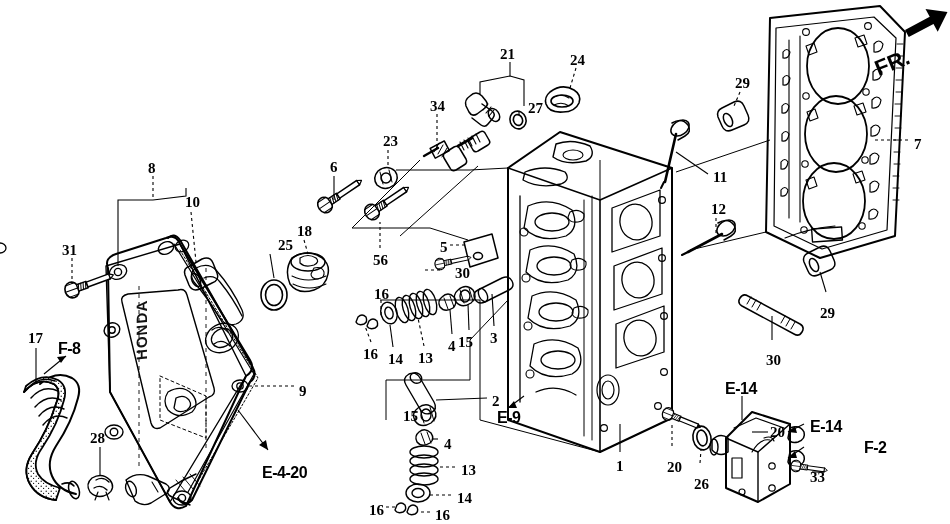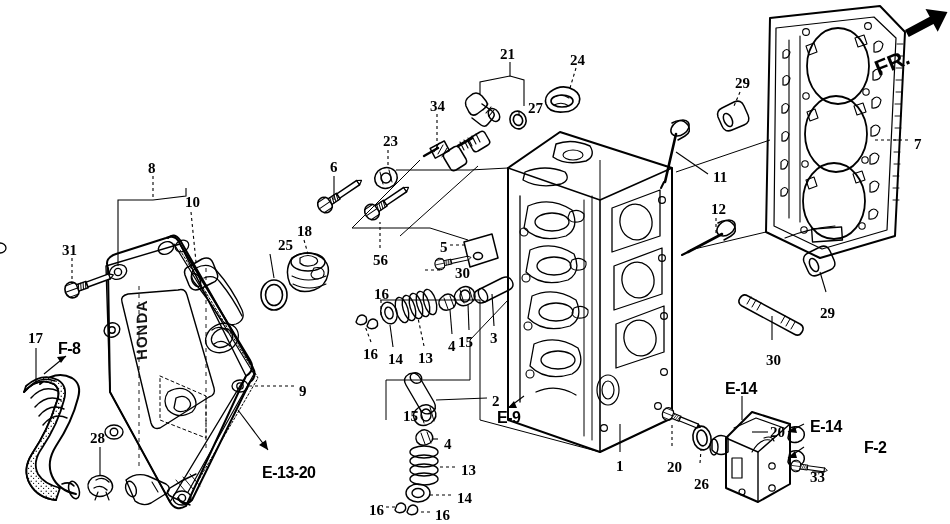--- a/index.html
+++ b/index.html
@@ -632,19 +632,19 @@
     <div class="callout num" style="left: 711px; top: 202px; text-align: right;">12</div>
     <div class="callout num" style="left: 667px; top: 460px;">20</div>
     <div class="callout num" style="left: 694px; top: 477px;">26</div>
     <div class="callout num" style="left: 766px; top: 353px;">30</div>
     <div class="callout num" style="left: 735px; top: 76px;">29</div>
     <div class="callout num" style="left: 820px; top: 306px;">29</div>
     <div class="callout num" style="left: 770px; top: 425px;">20</div>
     <div class="callout num" style="left: 810px; top: 470px;">33</div>
     <div class="callout num" style="left: 914px; top: 137px;">7</div>
     <div class="callout ref big" style="left: 58px; top: 341px;">F-8</div>
-    <div class="callout ref big" style="left: 262px; top: 465px;">E-13-20</div>
+    <div class="callout ref big" style="left: 262px; top: 465px;">E-4-20</div>
     <div class="callout ref big" style="left: 497px; top: 410px;">E-9</div>
     <div class="callout ref big" style="left: 725px; top: 381px;">E-14</div>
     <div class="callout ref big" style="left: 810px; top: 419px;">E-14</div>
     <div class="callout ref big" style="left: 840px; top: 440px; margin-left: 24px;">F-2</div>
     <div class="callout frtag" style="left: 880px; top: 58px;">FR.</div>
   </div>
 
 </body></html>

